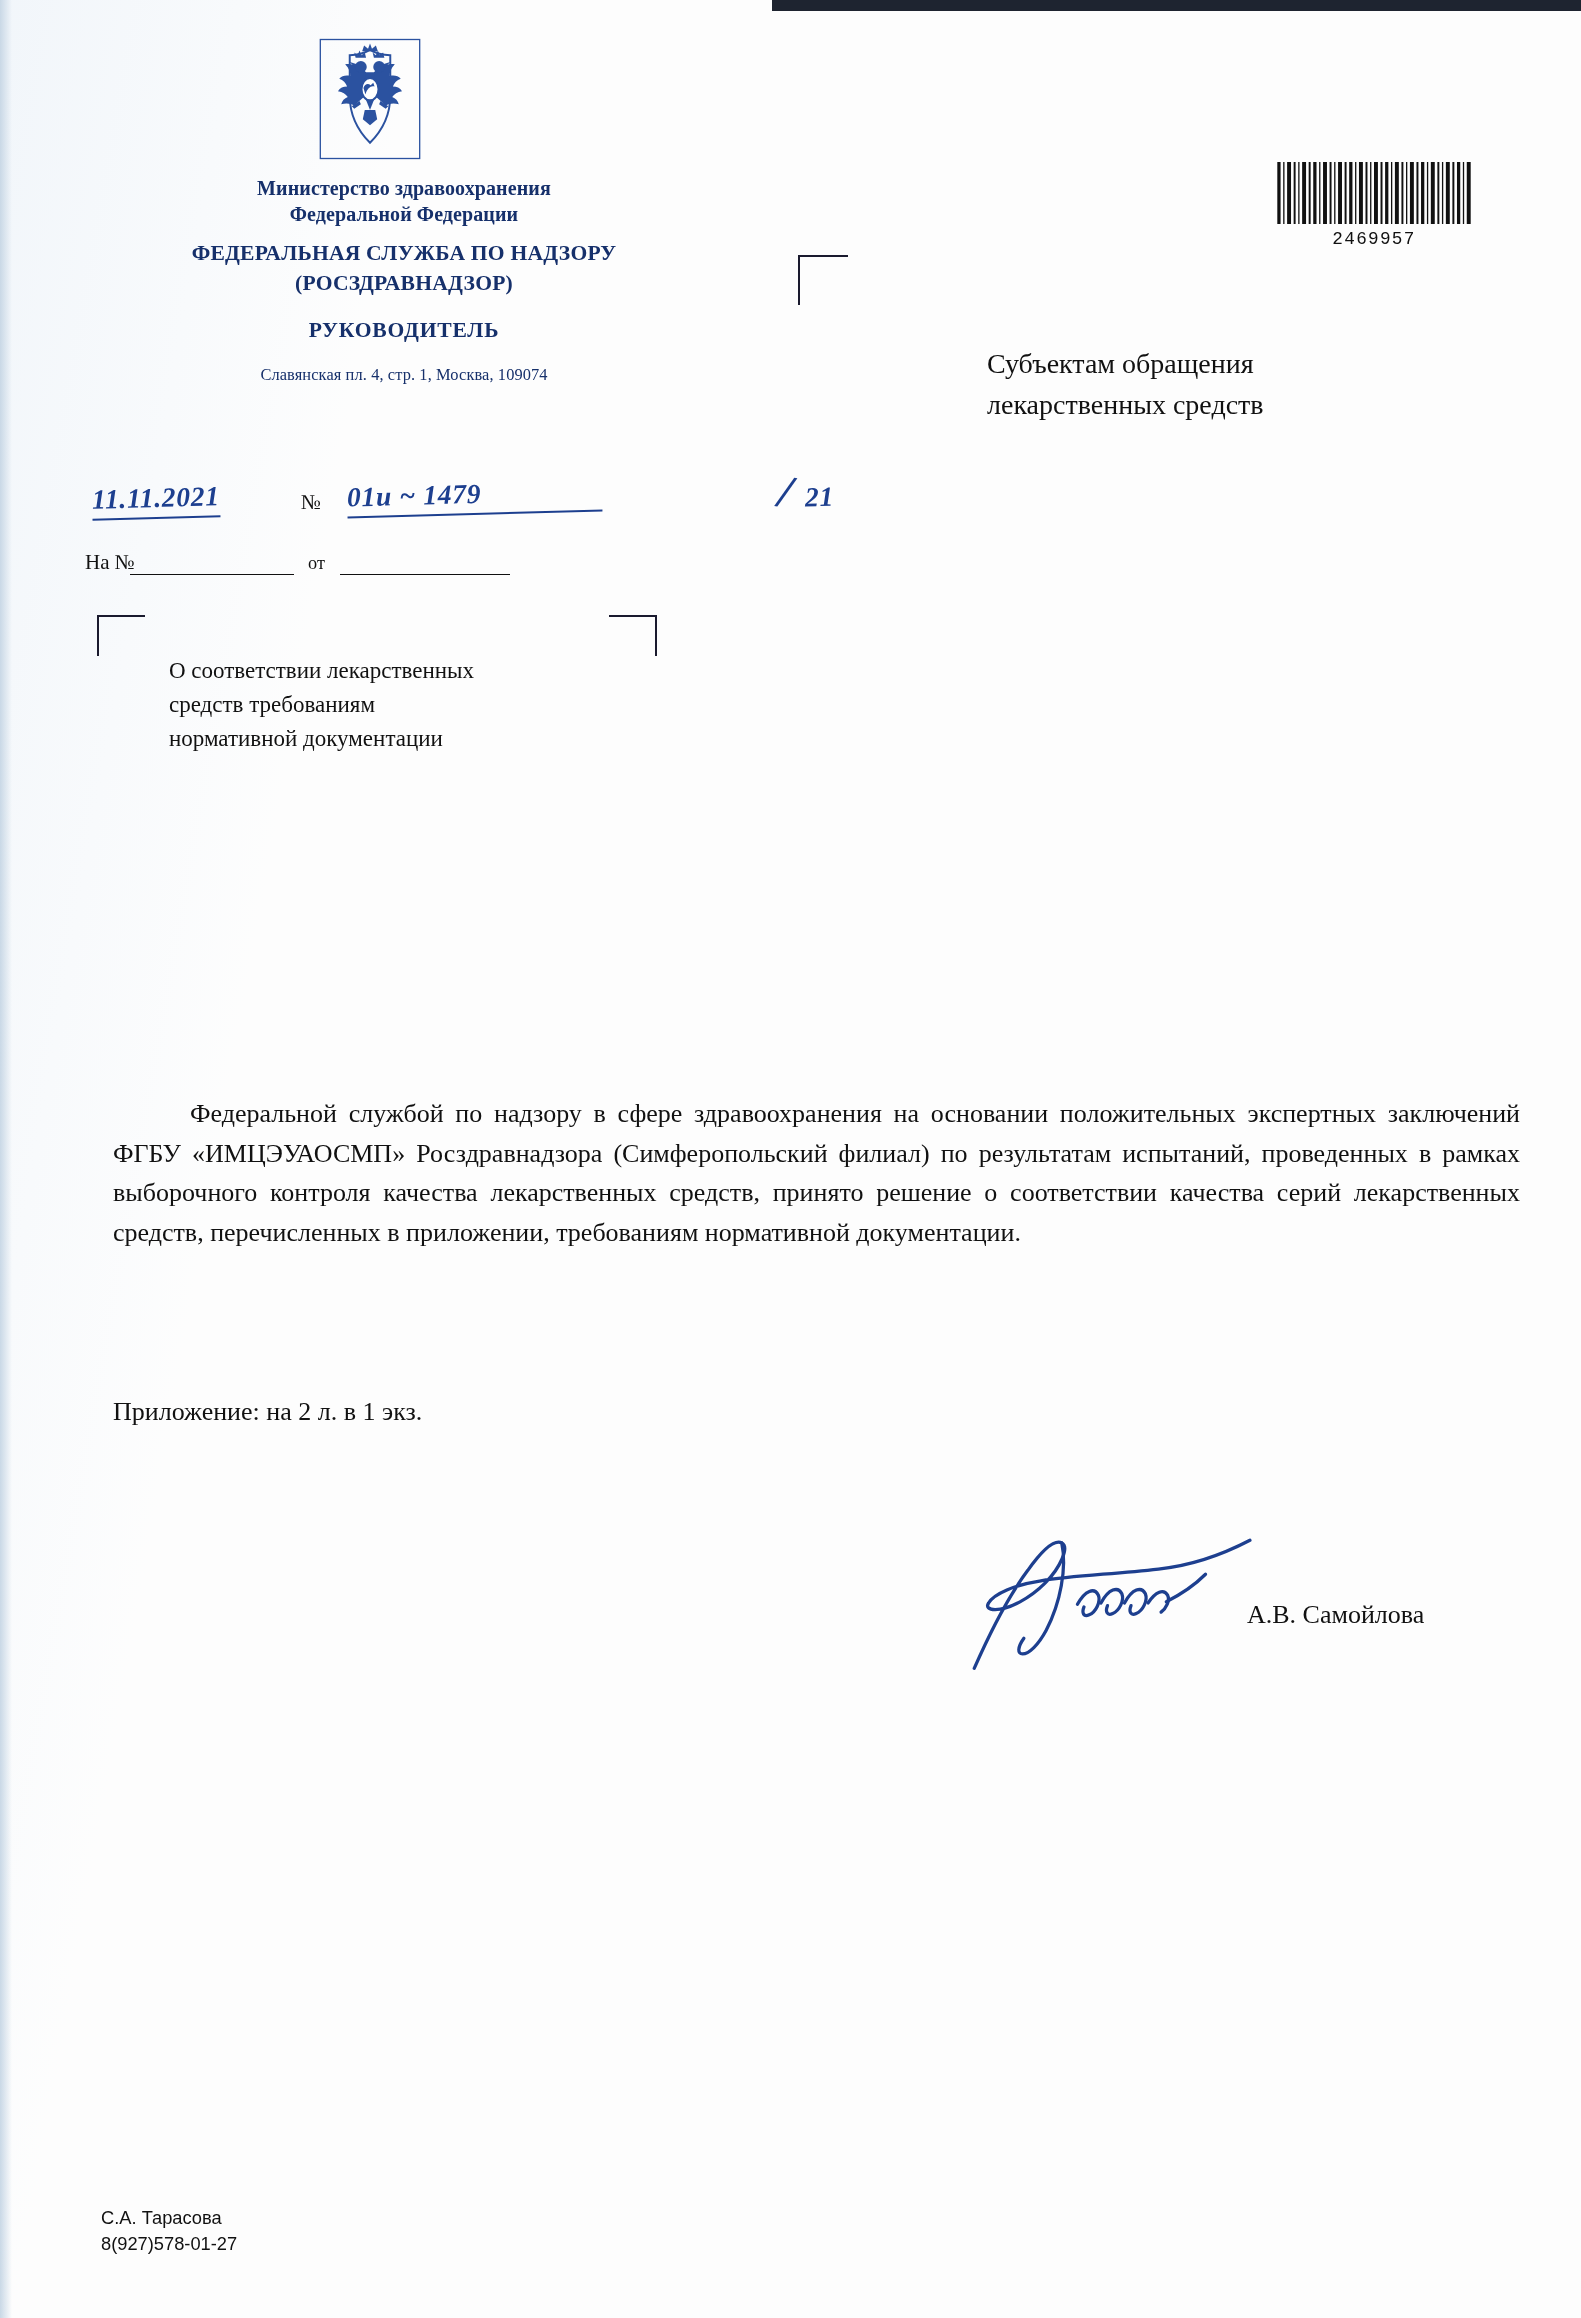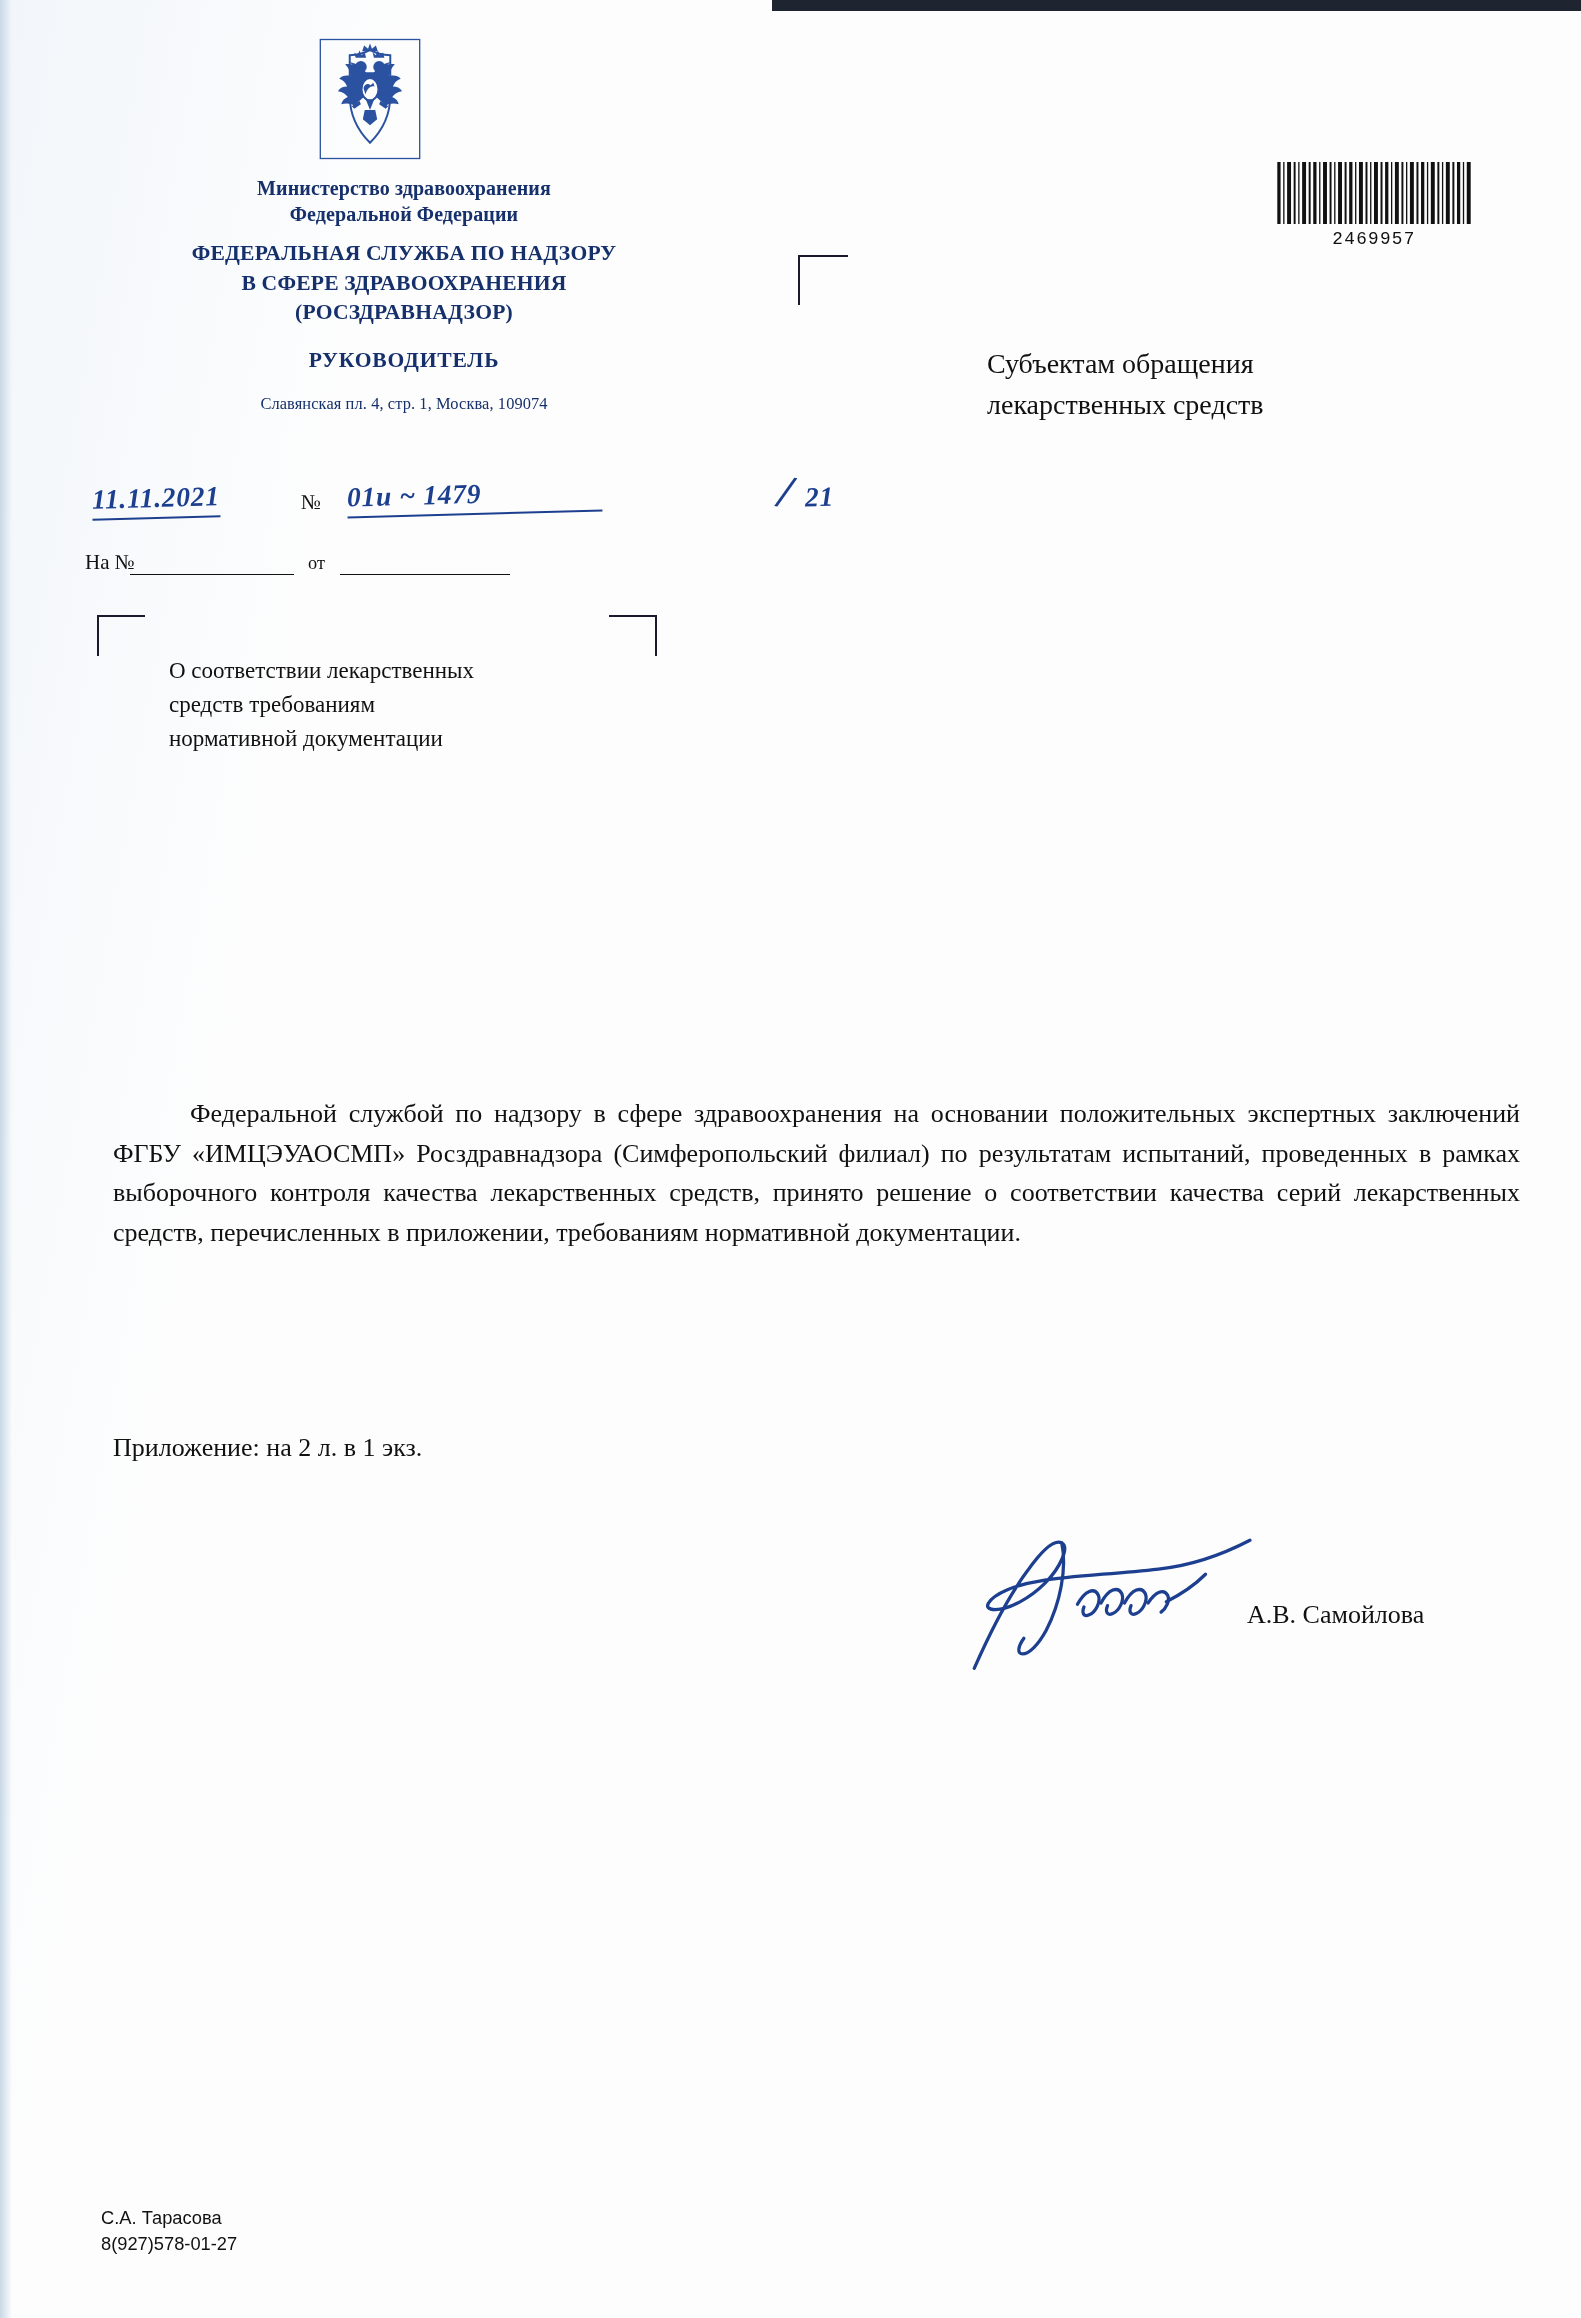--- a/index.html
+++ b/index.html
@@ -237,21 +237,20 @@
     text-indent: 77px;
     color: #111;
   }
   .appendix {
     position: absolute;
     left: 113px;
     top: 1397px;
     width: 916px;
     font-size: 26px;
     color: #111;
-    margin-top: 36px;
   }
 
   
   .signature-svg {
     position: absolute;
     left: 962px;
     top: 1505px;
     width: 308px;
     height: 196px;
   }
@@ -314,21 +313,20 @@
     </svg>
   </div>
 
   <div class="letterhead">
     <div class="lh-ministry">
       <div>Министерство здравоохранения</div>
       <div>Федеральной Федерации</div>
     </div>
     <div class="lh-service">
       <div>ФЕДЕРАЛЬНАЯ СЛУЖБА ПО НАДЗОРУ</div>
-      <div>В СФЕРЕ ЗДРАВООХРАНЕНИЯ</div>
       <div>(РОСЗДРАВНАДЗОР)</div>
     </div>
     <div class="lh-head">РУКОВОДИТЕЛЬ</div>
     <div class="lh-address">
       <div>Славянская пл. 4, стр. 1, Москва, 109074</div>
     </div>
   </div>
 
   <div class="barcode-wrap">
     <svg class="barcode" viewBox="0 0 300 95" preserveAspectRatio="none">

